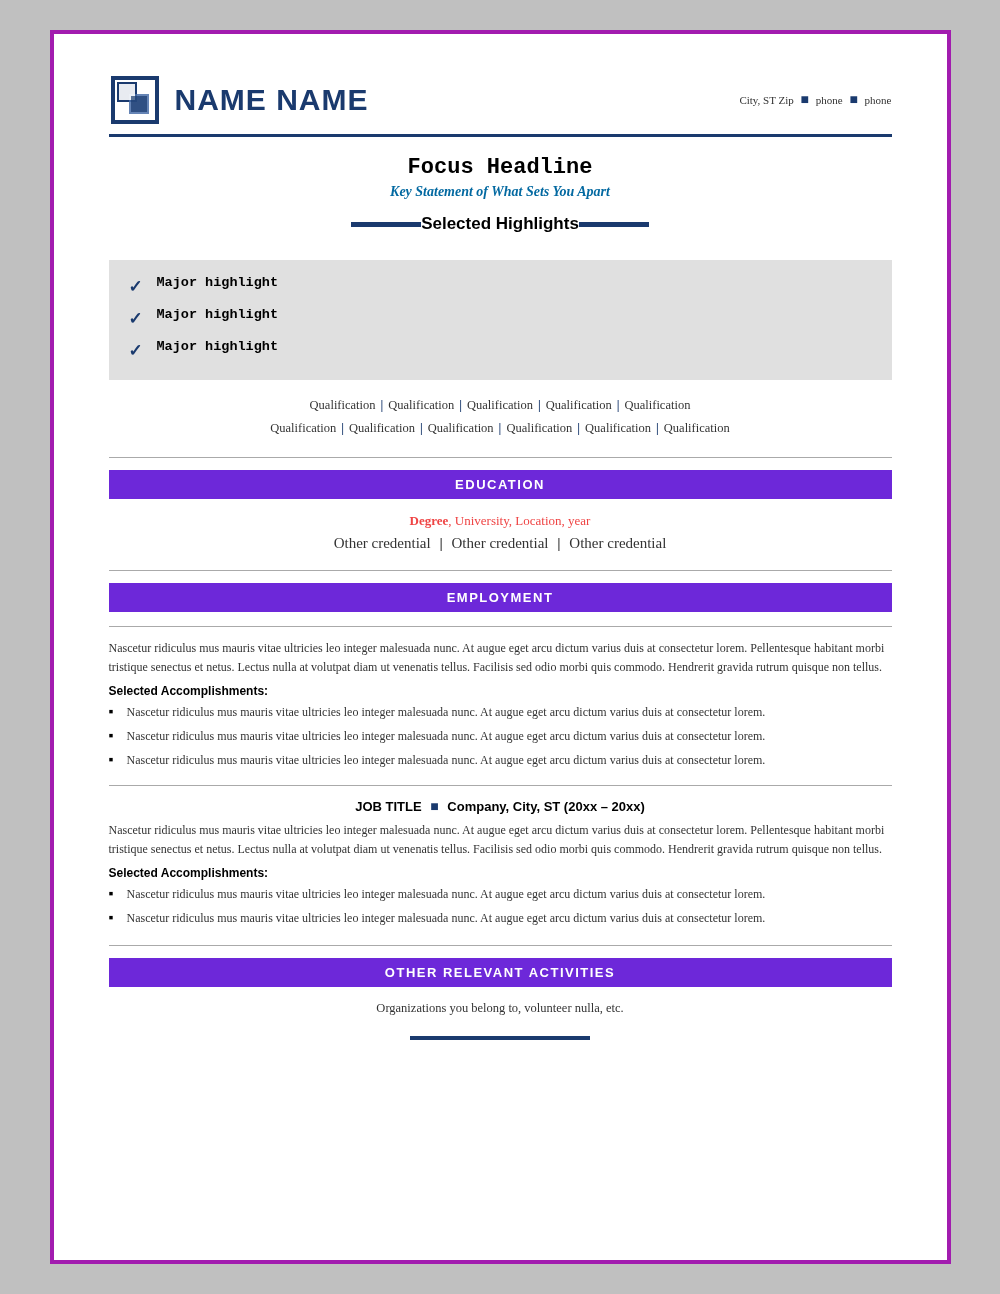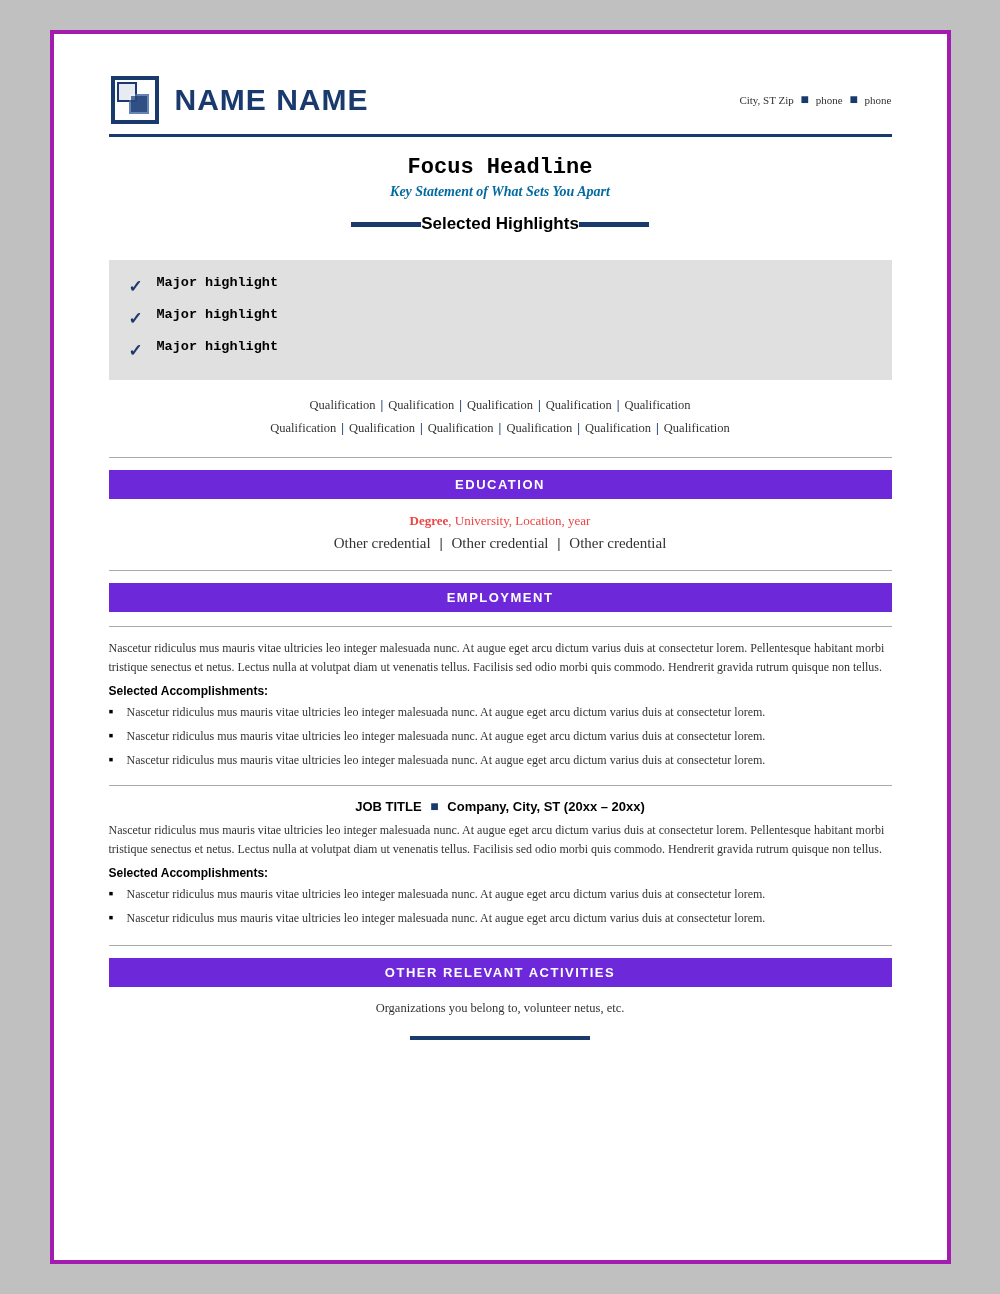--- a/index.html
+++ b/index.html
@@ -378,20 +378,20 @@
       <div class="accomplishment-item">
         <span class="bullet">▪</span>
         <span class="accomplishment-text">Nascetur ridiculus mus mauris vitae ultricies leo integer malesuada nunc. At augue eget arcu dictum varius duis at consectetur lorem.</span>
       </div>
     </div>
   </div>
 
   <div class="other-section">
     <hr class="section-divider">
     <div class="section-header">OTHER RELEVANT ACTIVITIES</div>
-    <div class="other-text">Organizations you belong to, volunteer netus, etc.</div>
+    <div class="other-text">Organizations you belong to, volunteer nulla, etc.</div>
   </div>
 
   <div class="bottom-line">
     <div class="bottom-bar"></div>
   </div>
 
 </div>
 
 </body></html>

